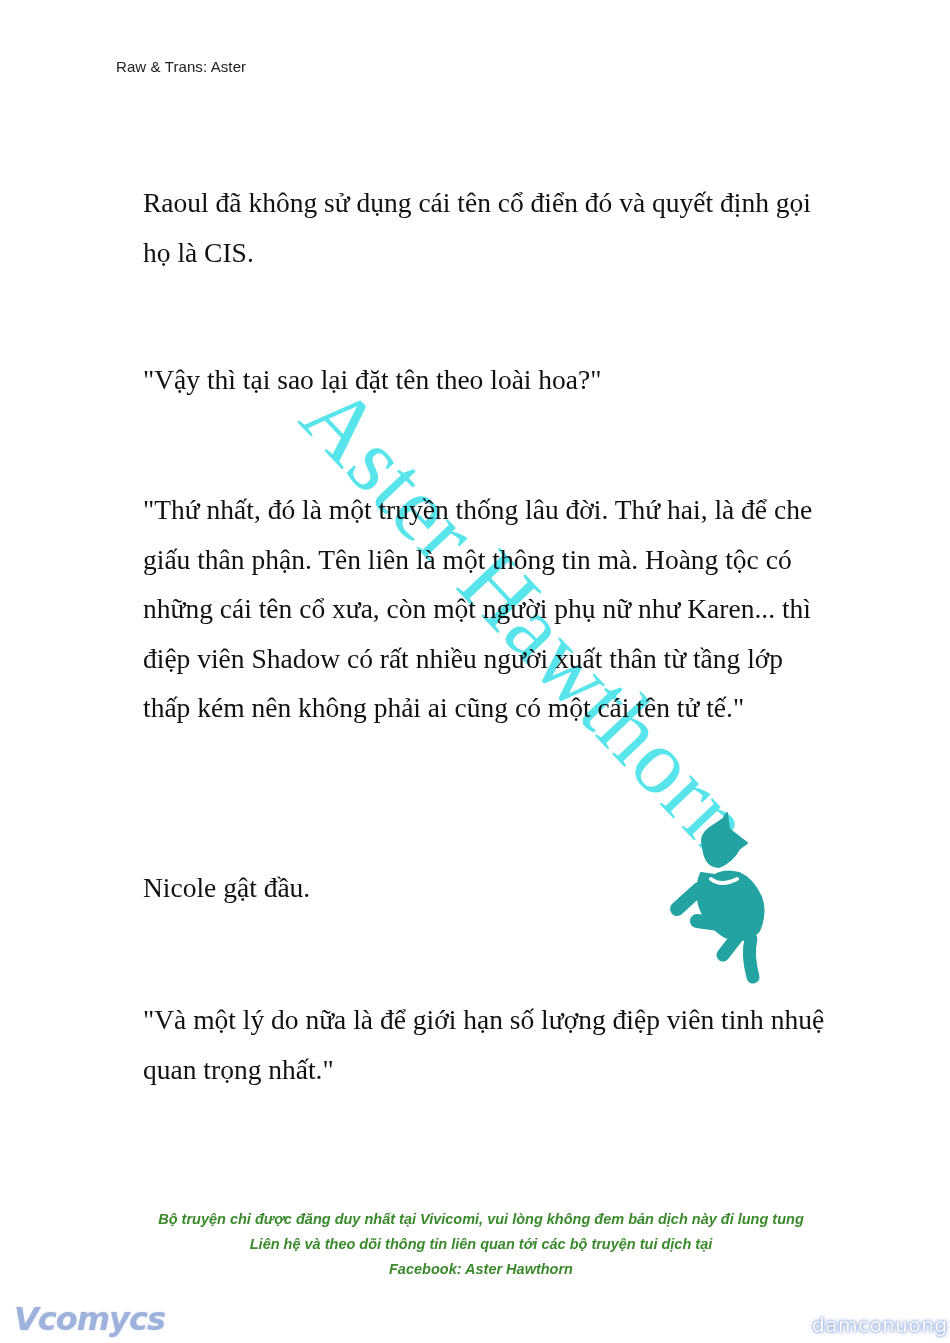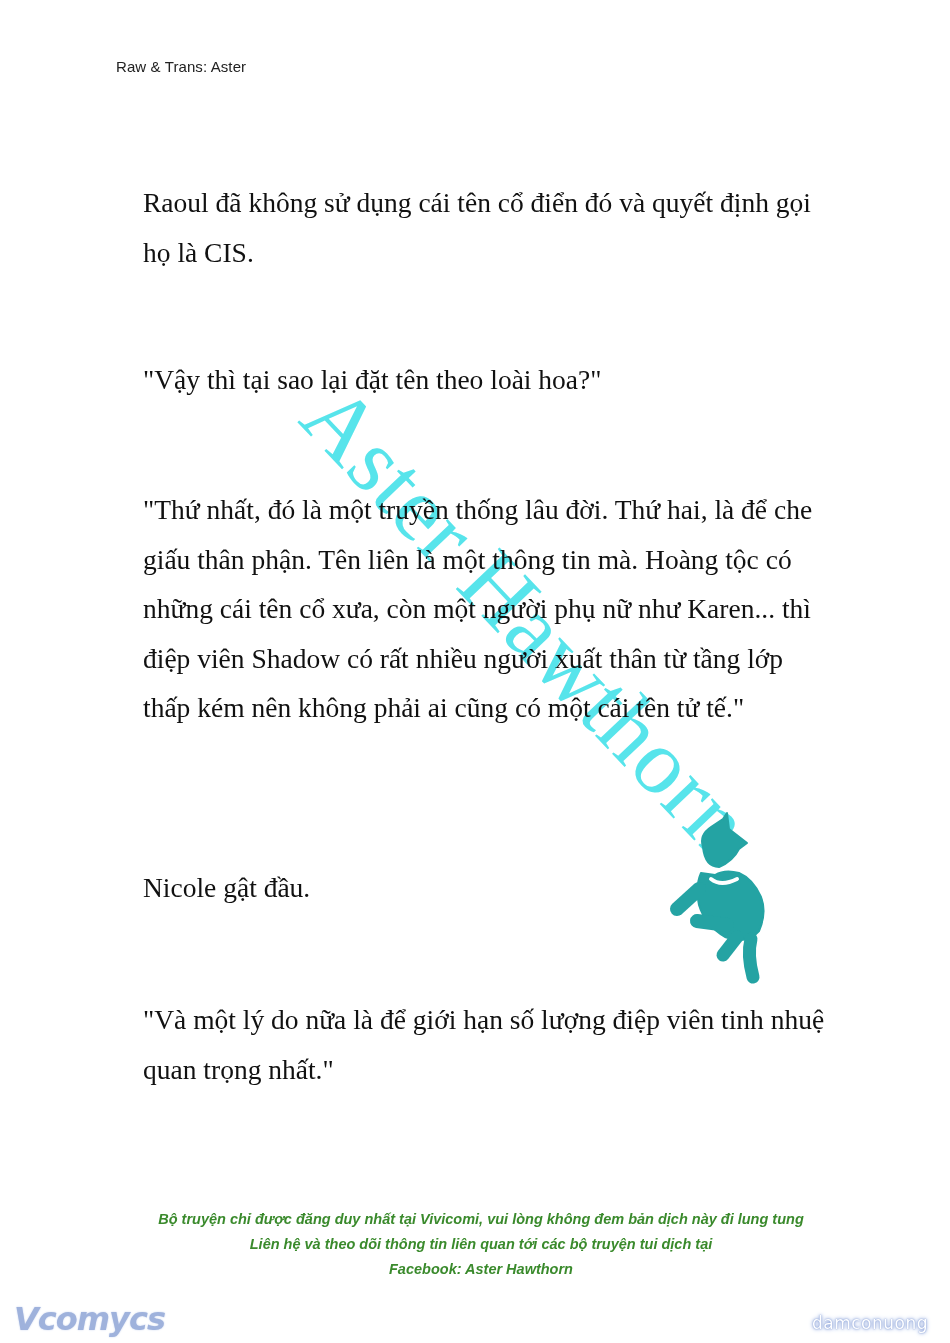--- a/index.html
+++ b/index.html
@@ -93,21 +93,21 @@
       font-size: 32px;
       color: #9fb2dc;
       letter-spacing: -1px;
       text-shadow: 0 0 2px #c9d4ee;
     }
     .logo-right {
       position: absolute;
       left: 812px;
       top: 1313px;
       font-family: "DejaVu Sans", sans-serif;
-      font-size: 17px;
+      font-size: 20px;
       color: #ffffff;
       letter-spacing: 0.5px;
       text-shadow: 0 0 3px #7f9ad6, 0 0 5px #9fb3e2, 0 0 1px #6a86c8;
     }
   </style>
 </head>
 <body>
 
 <div class="page">
 

